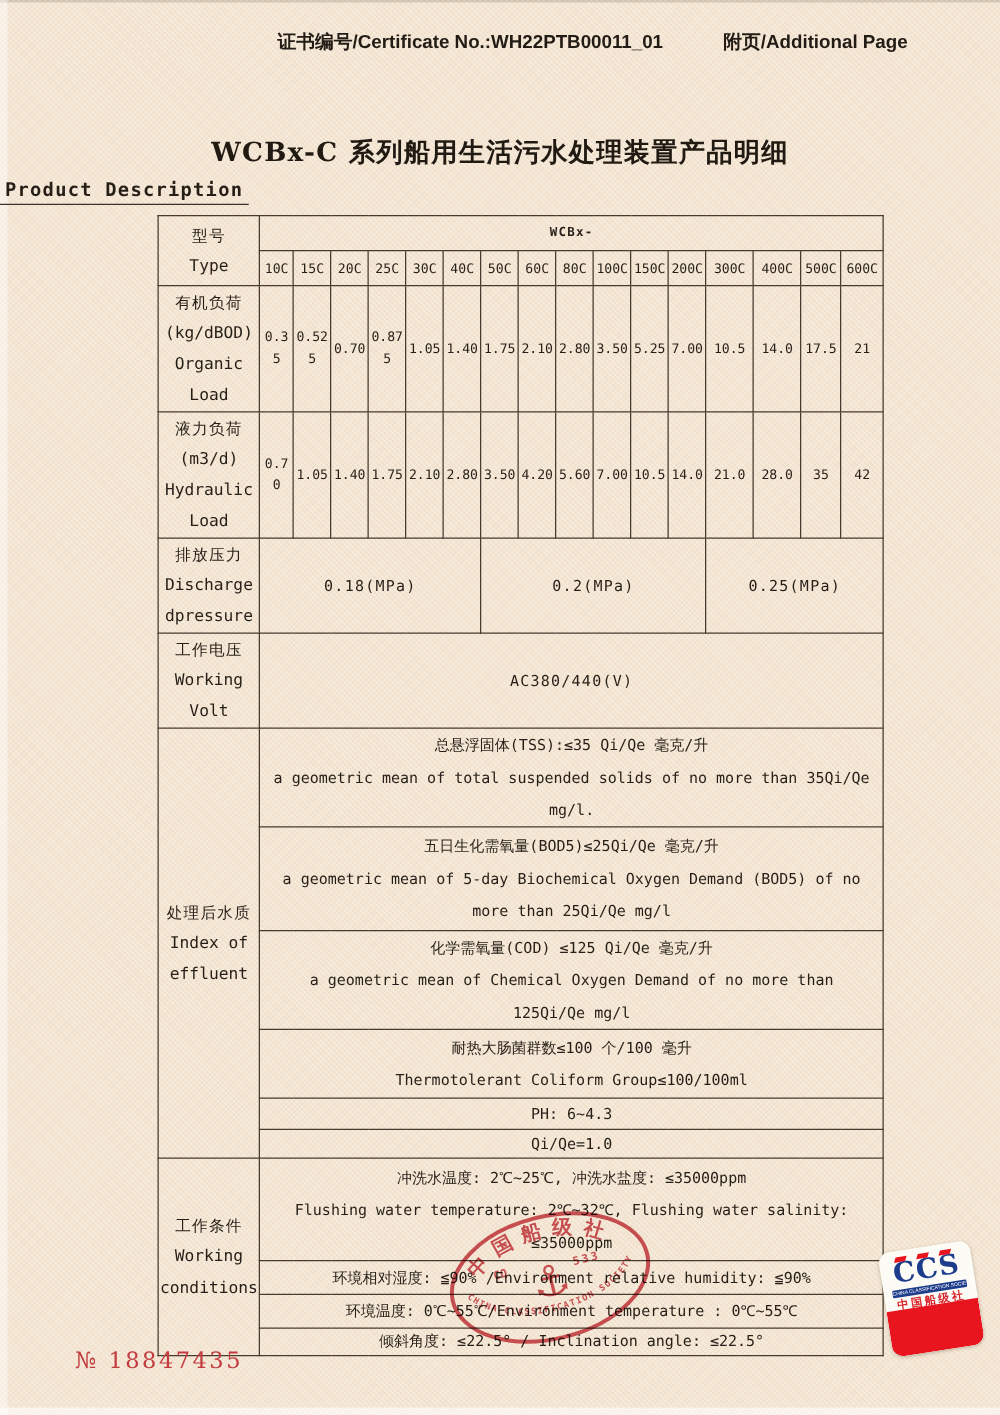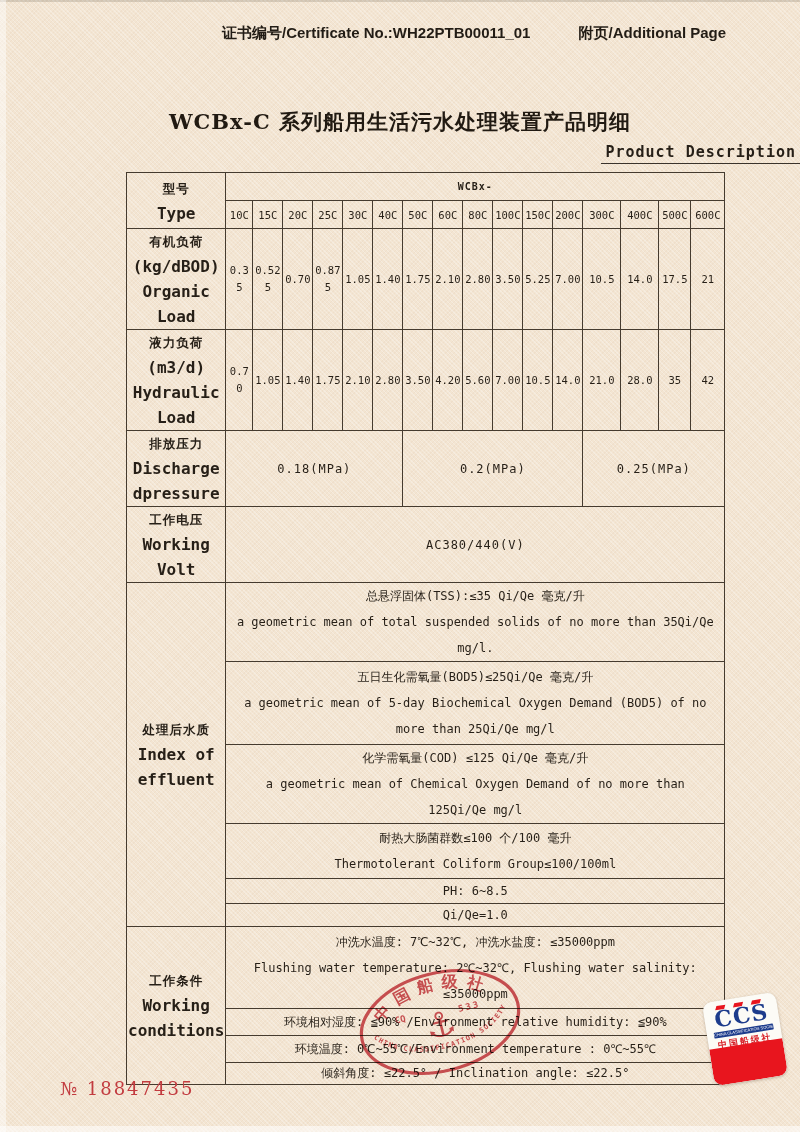--- a/index.html
+++ b/index.html
@@ -27,42 +27,42 @@
     font-family:"Liberation Sans",sans-serif;font-weight:bold;font-size:15px;color:#221c15;
   }
   .header-line .gap{margin-left:44px;}
 
   .doc-title{
     position:absolute;left:0;right:0;top:108px;text-align:center;
     font-family:"DejaVu Serif","Liberation Serif",serif;font-weight:bold;font-size:21px;
     letter-spacing:1px;color:#211a12;
   }
   .doc-subtitle{
-    position:absolute;left:0;right:0;top:143px;text-align:right;
+    position:absolute;left:0;right:0;top:143px;text-align:left;
     font-size:15px;letter-spacing:1px;font-weight:bold;
   }
   .doc-subtitle span{border-bottom:1px solid #3a332b;padding:0 4px 2px 4px;}
 
   table.product{
     position:absolute;left:126px;top:172px;
     border-collapse:collapse;table-layout:fixed;
     font-size:10.5px;color:#261f17;
   }
   table.product td{
     border:1px solid #453b2f;
     text-align:center;vertical-align:middle;
     padding:0 1px;overflow:hidden;
   }
   td.series{font-size:10px;letter-spacing:1px;font-weight:bold;}
   td.mod{font-size:10.5px;white-space:nowrap;}
   td.val{word-break:break-all;line-height:1.6;font-size:10.5px;}
   td.big{font-size:12px;letter-spacing:1px;}
-  td.lab{font-size:10.5px;padding:0 1px;font-weight:bold;}
+  td.lab{font-size:10.5px;padding:0 1px;}
   td.lab .zh{font-size:12.5px;line-height:25px;letter-spacing:1px;}
-  td.lab .en{font-size:16px;line-height:25px;}
+  td.lab .en{font-size:13px;line-height:25px;}
   td.multi{font-size:12px;}
   td.multi .line{line-height:26px;white-space:nowrap;}
   td.single{font-size:12px;white-space:nowrap;}
 
   .footer-line{
     position:absolute;left:214px;top:1082px;white-space:nowrap;
     font-family:"Liberation Sans",sans-serif;font-weight:bold;font-size:15px;color:#221c15;
   }
   .footer-line .pgno{margin-left:18px;}
 
@@ -264,33 +264,33 @@
         <div class="line">125Qi/Qe mg/l</div>
       </td>
     </tr>
     <tr style="height:55px">
       <td class="multi" colspan="16">
         <div class="line">耐热大肠菌群数≤100 个/100 毫升</div>
         <div class="line">Thermotolerant Coliform Group≤100/100ml</div>
       </td>
     </tr>
     <tr style="height:25px">
-      <td class="single" colspan="16">PH: 6~8.5</td>
+      <td class="single" colspan="16">PH: 6~4.3</td>
     </tr>
     <tr style="height:23px">
       <td class="single" colspan="16">Qi/Qe=1.0</td>
     </tr>
     <tr style="height:82px">
       <td class="lab" rowspan="4">
         <div class="zh">工作条件</div>
         <div class="en">Working</div>
         <div class="en">conditions</div>
       </td>
       <td class="multi" colspan="16">
-        <div class="line">冲洗水温度: 7℃~32℃, 冲洗水盐度: ≤35000ppm</div>
+        <div class="line">冲洗水温度: 2℃~25℃, 冲洗水盐度: ≤35000ppm</div>
         <div class="line">Flushing water temperature: 2℃~32℃, Flushing water salinity:</div>
         <div class="line">≤35000ppm</div>
       </td>
     </tr>
     <tr style="height:27px">
       <td class="single" colspan="16">环境相对湿度: ≦90% /Environment relative humidity: ≦90%</td>
     </tr>
     <tr style="height:27px">
       <td class="single" colspan="16">环境温度: 0℃~55℃/Environment temperature : 0℃~55℃</td>
     </tr>

